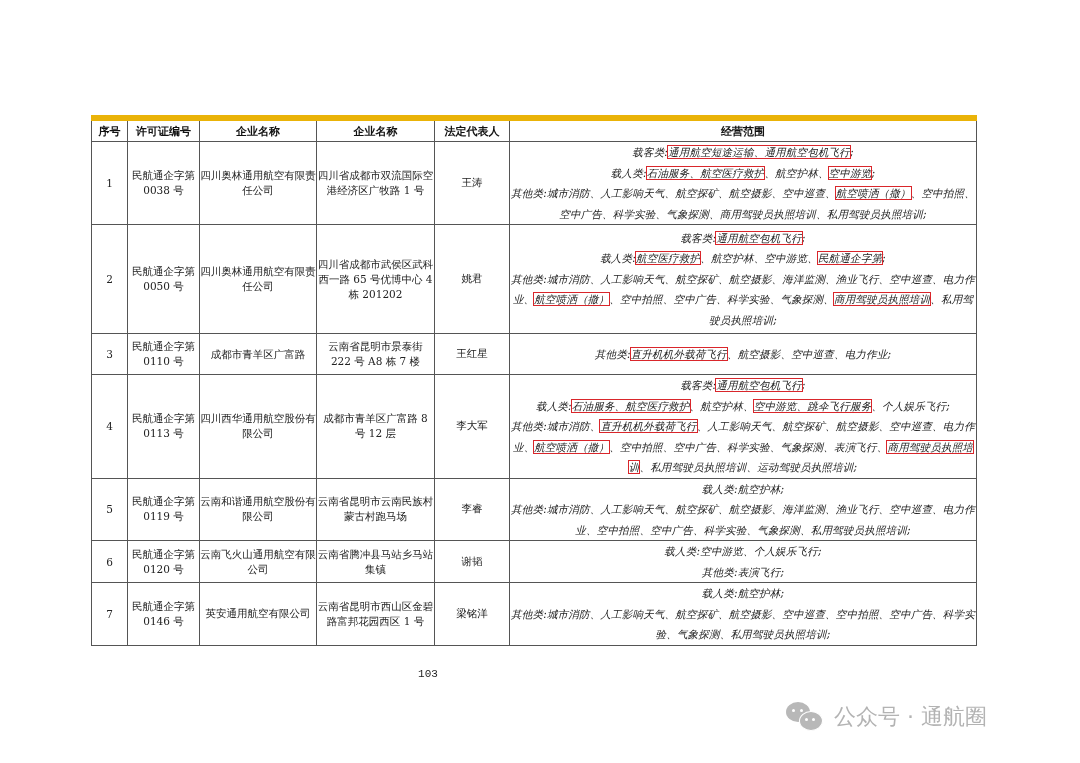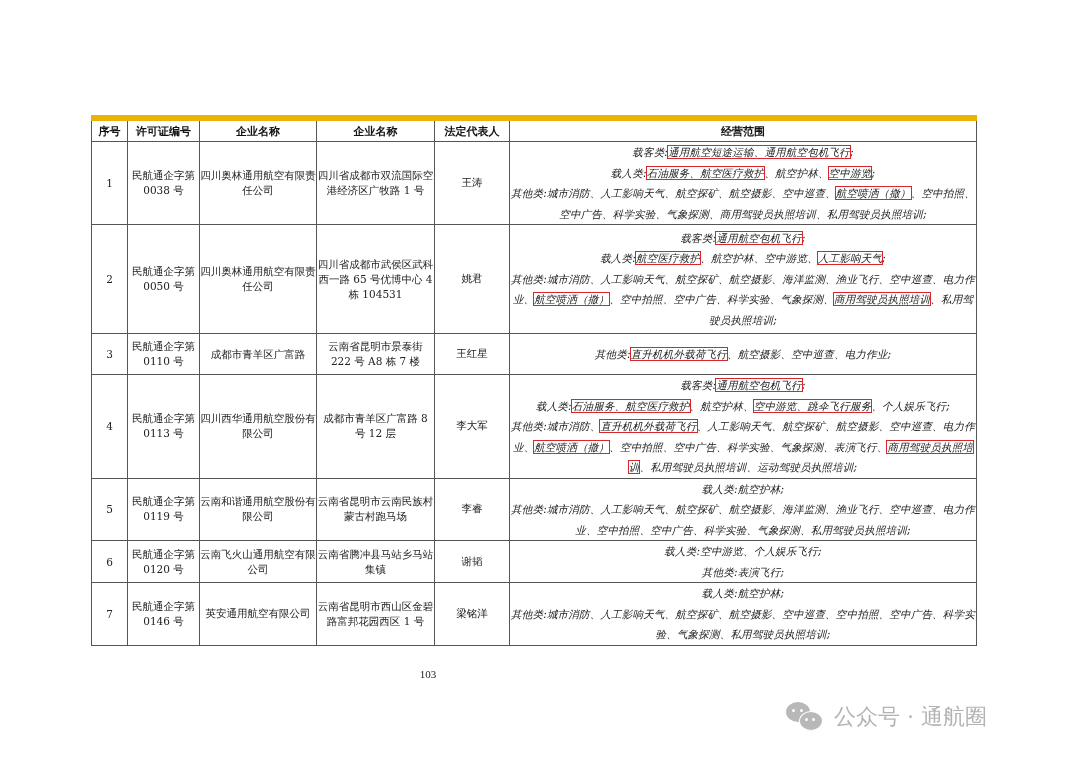--- a/index.html
+++ b/index.html
@@ -17,21 +17,21 @@
   .c-name { width: 117px; }
   .c-addr { width: 118px; }
   .c-rep { width: 75px; text-align: center; }
   .c-scope { }
   td.txt { padding: 2px 6px; line-height: 15px; text-align: center; }
   td.center { text-align: center; }
   td.scope { padding: 1px 4px; line-height: 20.5px; text-align: center; letter-spacing: 0.2px; font-style: italic; }
   .scope-line { display: block; white-space: normal; }
   .hl { outline: 1.5px solid #d9262b; outline-offset: 0px; }
   .page-number { position: absolute; left: 0; width: 856px; top: 668px; text-align: center;
-                 font-size: 11px; font-family: Liberation Serif, serif; color: #222; }
+                 font-size: 11px; font-family: Liberation Mono, monospace; color: #222; }
   .watermark { position: absolute; left: 786px; top: 702px; display: flex; align-items: flex-start;
                color: #b3b3b3; font-size: 22px; font-family: "DejaVu Sans", sans-serif; }
   .wm-icon { width: 40px; height: 30px; position: relative; margin-right: 8px; }
   .wm-icon .b1 { position: absolute; left: 0; top: 0; width: 24px; height: 20px; border-radius: 50%; background: #b8b8b8; }
   .wm-icon .b2 { position: absolute; left: 13px; top: 9px; width: 22px; height: 18px; border-radius: 50%; background: #b8b8b8; border: 1.5px solid #fff; }
   .wm-icon .e { position: absolute; width: 3px; height: 3px; background: #fff; border-radius: 50%; }
 </style>
 </head>
 <body>
 
@@ -65,25 +65,25 @@
           <td class="scope">
             <span class="scope-line"><span>载客类:</span><span class="hl">通用航空短途运输、通用航空包机飞行</span><span>;</span></span>
             <span class="scope-line"><span>载人类:</span><span class="hl">石油服务、航空医疗救护</span><span>、航空护林、</span><span class="hl">空中游览</span><span>;</span></span>
             <span class="scope-line"><span>其他类:</span><span>城市消防、人工影响天气、航空探矿、航空摄影、空中巡查、</span><span class="hl">航空喷洒（撒）</span><span>、空中拍照、空中广告、科学实验、气象探测、商用驾驶员执照培训、私用驾驶员执照培训;</span></span>
           </td>
         </tr>
         <tr style="height: 109px;">
           <td class="center">2</td>
           <td class="txt">民航通企字第 0050 号</td>
           <td class="txt">四川奥林通用航空有限责任公司</td>
-          <td class="txt">四川省成都市武侯区武科西一路 65 号优博中心 4 栋 104531</td>
+          <td class="txt">四川省成都市武侯区武科西一路 65 号优博中心 4 栋 201202</td>
           <td class="center">姚君</td>
           <td class="scope">
             <span class="scope-line"><span>载客类:</span><span class="hl">通用航空包机飞行</span><span>;</span></span>
-            <span class="scope-line"><span>载人类:</span><span class="hl">航空医疗救护</span><span>、航空护林、空中游览、</span><span class="hl">人工影响天气</span><span>;</span></span>
+            <span class="scope-line"><span>载人类:</span><span class="hl">航空医疗救护</span><span>、航空护林、空中游览、</span><span class="hl">民航通企字第</span><span>;</span></span>
             <span class="scope-line"><span>其他类:</span><span>城市消防、人工影响天气、航空探矿、航空摄影、海洋监测、渔业飞行、空中巡查、电力作业、</span><span class="hl">航空喷洒（撒）</span><span>、空中拍照、空中广告、科学实验、气象探测、</span><span class="hl">商用驾驶员执照培训</span><span>、私用驾驶员执照培训;</span></span>
           </td>
         </tr>
         <tr style="height: 41px;">
           <td class="center">3</td>
           <td class="txt">民航通企字第 0110 号</td>
           <td class="txt">成都市青羊区广富路</td>
           <td class="txt">云南省昆明市景泰街 222 号 A8 栋 7 楼</td>
           <td class="center">王红星</td>
           <td class="scope">

